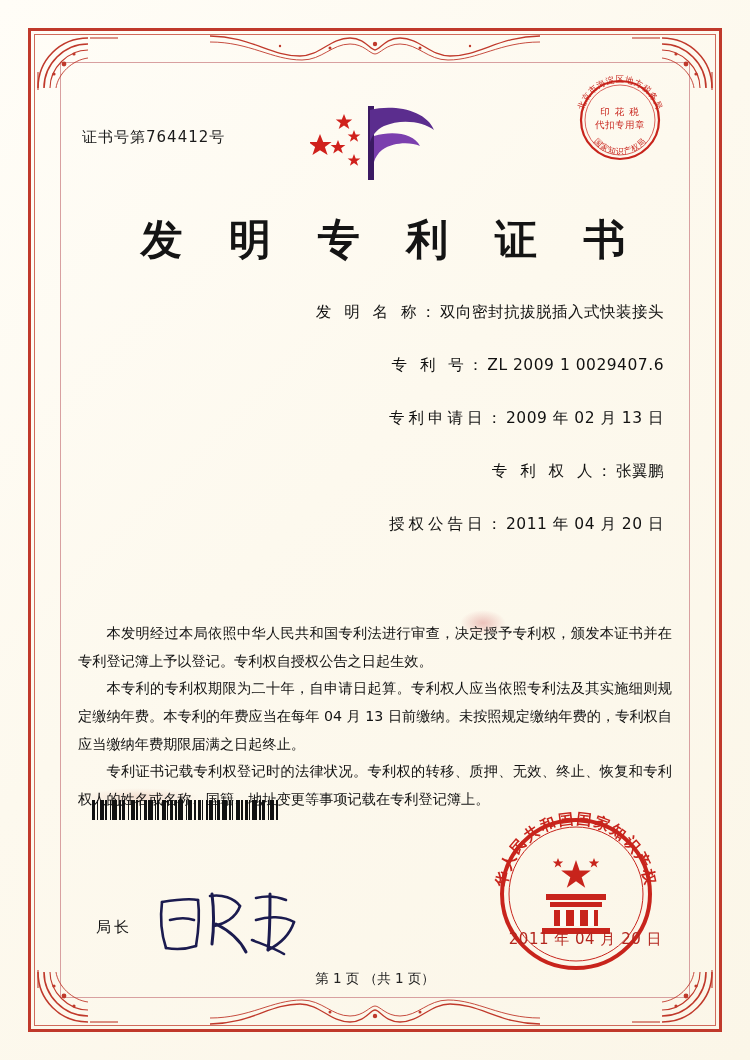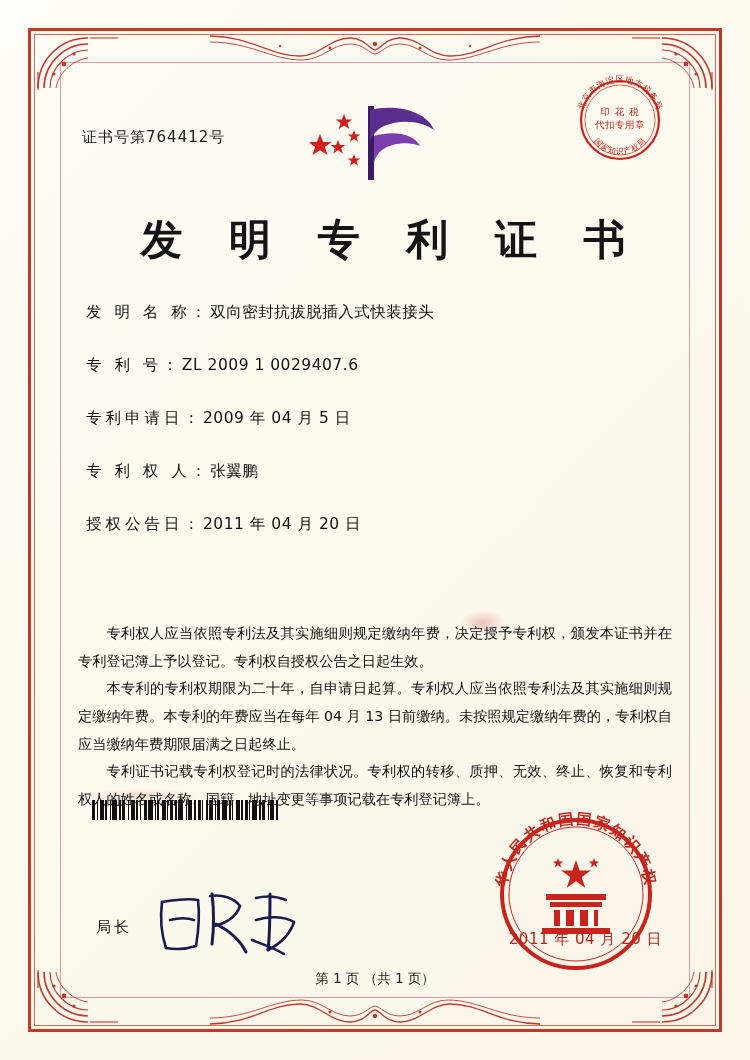--- a/index.html
+++ b/index.html
@@ -109,22 +109,23 @@
     font-size: 42px;
     letter-spacing: 16px;
     text-indent: 16px;
     font-weight: bold;
     color: #141414;
     font-family: "DejaVu Serif", serif;
   }
 
   .fields {
     position: absolute;
-    left: 26px; top: 240px;
+    left: 32px; top: 240px;
     right: 26px;
+    text-align: right;
   }
   .field {
     font-size: 15.5px;
     color: #111;
     margin-bottom: 32px;
     font-family: "DejaVu Sans", sans-serif;
     letter-spacing: 0.5px;
     white-space: nowrap;
   }
   .field .lbl { letter-spacing: 4px; }
@@ -356,35 +357,35 @@
     <div class="title">发 明 专 利 证 书</div>
 
     <div class="fields">
       <div class="field">
         <span class="lbl">发 明 名 称：</span><span class="val">双向密封抗拔脱插入式快装接头</span>
       </div>
       <div class="field">
         <span class="lbl">专 利 号：</span><span class="val">ZL 2009 1 0029407.6</span>
       </div>
       <div class="field">
-        <span class="lbl">专利申请日：</span><span class="val">2009 年 04 月 5 日</span>
+        <span class="lbl">专利申请日：</span><span class="val">2009 年 02 月 13 日</span>
       </div>
       <div class="field">
         <span class="lbl">专 利 权 人：</span><span class="val">张翼鹏</span>
       </div>
       <div class="field">
         <span class="lbl">授权公告日：</span><span class="val">2011 年 04 月 20 日</span>
       </div>
     </div>
 
     <div class="smudge"></div>
     <div class="smudge2"></div>
 
     <div class="paras">
-      <p>专利权人应当依照专利法及其实施细则规定缴纳年费，决定授予专利权，颁发本证书并在专利登记簿上予以登记。专利权自授权公告之日起生效。</p>
+      <p>本发明经过本局依照中华人民共和国专利法进行审查，决定授予专利权，颁发本证书并在专利登记簿上予以登记。专利权自授权公告之日起生效。</p>
       <p>本专利的专利权期限为二十年，自申请日起算。专利权人应当依照专利法及其实施细则规定缴纳年费。本专利的年费应当在每年 04 月 13 日前缴纳。未按照规定缴纳年费的，专利权自应当缴纳年费期限届满之日起终止。</p>
       <p>专利证书记载专利权登记时的法律状况。专利权的转移、质押、无效、终止、恢复和专利权人的姓名或名称、国籍、地址变更等事项记载在专利登记簿上。</p>
     </div>
 
     <div class="barcode">
       <i style="width:3px"></i>
         <i style="width:2px;background:transparent"></i>
       <i style="width:1px"></i>
         <i style="width:2px;background:transparent"></i>
       <i style="width:4px"></i>

